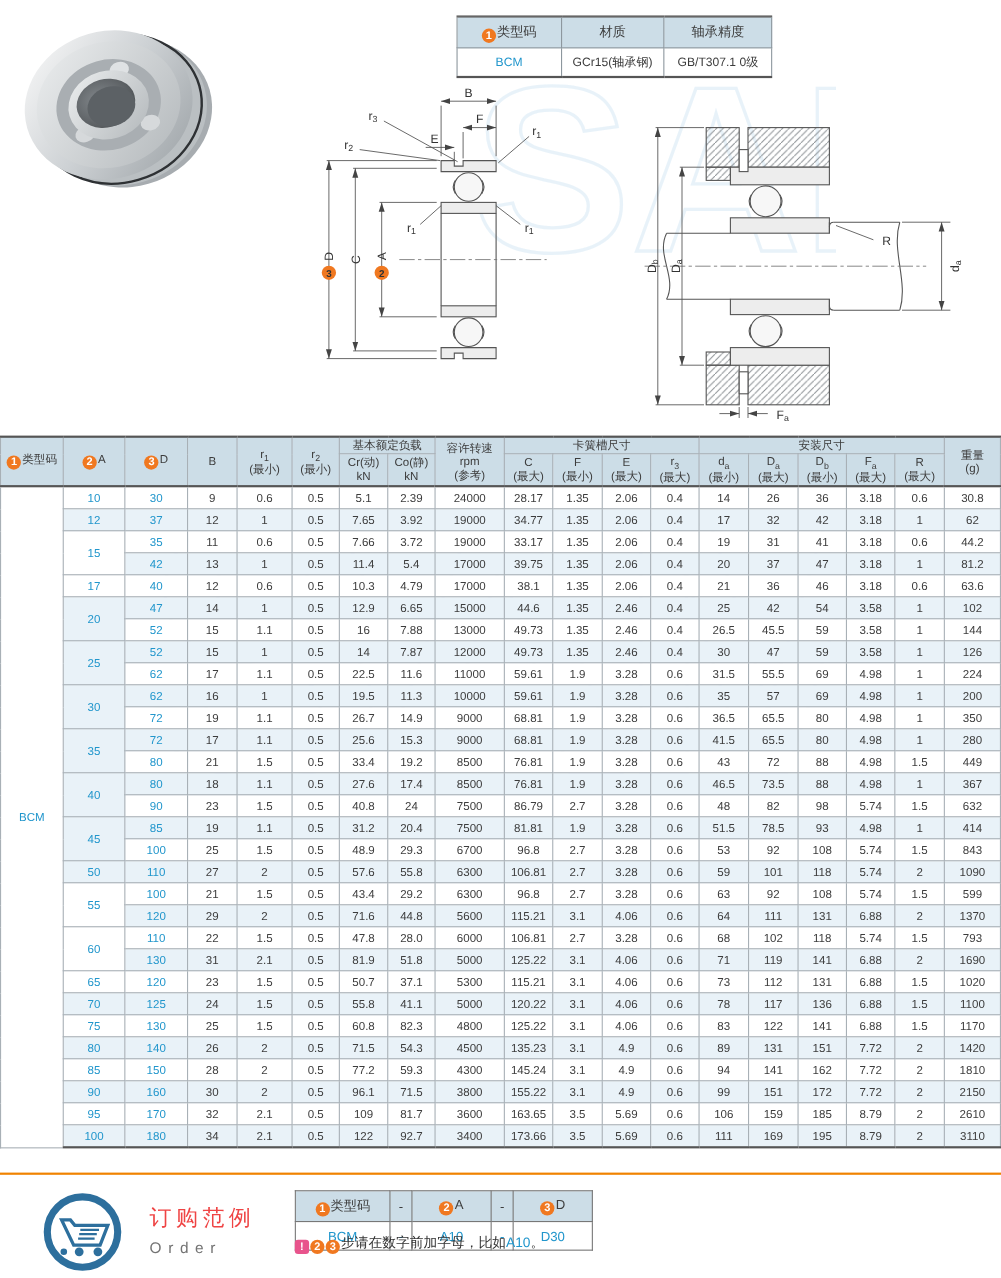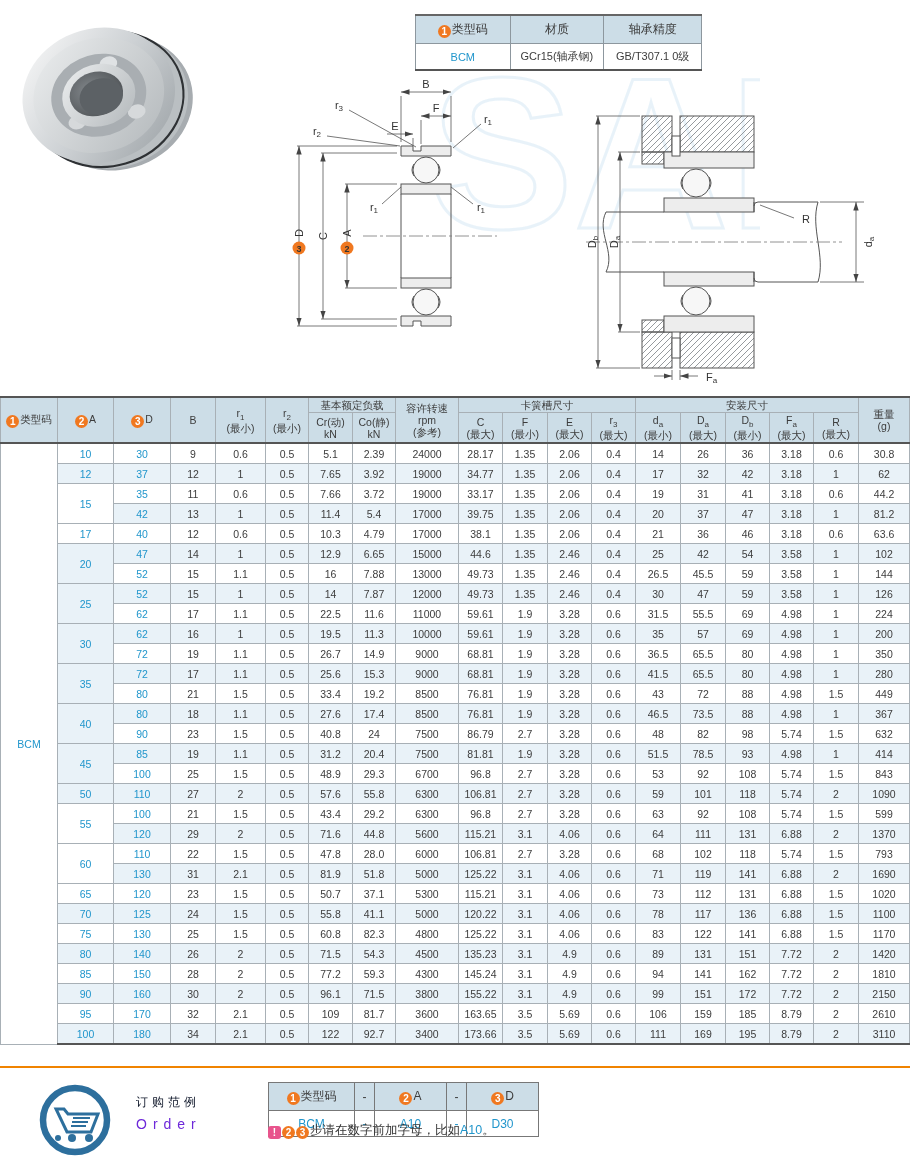--- a/index.html
+++ b/index.html
@@ -27,22 +27,22 @@
   .main-table{width:909px;table-layout:fixed;font-size:10.5px;}
   .main-table th{background:#ccdde7;border:1px solid #a8b0b6;font-weight:normal;padding:1px 0;line-height:1.15;}
   .main-table thead tr:first-child th{border-top:2px solid #555;}
   .main-table th.hb{border-bottom:2px solid #555;}
   .main-table td{border:1px solid #a8b0b6;text-align:center;height:19px;padding:0;background:#fff;}
   .main-table tr.alt td{background:#e9f2f8;}
   .main-table td.blue{background:#fff;color:#2196cc;}
   .main-table tbody tr:last-child td{border-bottom:2px solid #555;}
   
   .divider{position:absolute;left:0;top:1066px;width:910px;height:2px;background:#f08300;z-index:1;}
-  .order-title-cn{font-size:12px;color:#0f172a;letter-spacing:4px;}
-  .order-title-en{font-size:14px;color:#6d28d9;letter-spacing:6px;margin-top:5px;}
+  .order-title-cn{font-size:20px;color:#ef4444;letter-spacing:4px;}
+  .order-title-en{font-size:14px;color:#737373;letter-spacing:6px;margin-top:5px;}
   .order-table{font-size:12px;}
   .order-table th{background:#ccdde7;border:1px solid #777;height:25px;font-weight:normal;}
   .order-table td{background:#fff;border:1px solid #777;height:23px;text-align:center;}
   .order-table{border:1px solid #555;}
   .order-note{font-size:12.5px;color:#333;margin-top:6px;}
   
   text{font-family:"Liberation Sans","DejaVu Sans",sans-serif;fill:#333;}
 </style>
 </head>
 <body>

